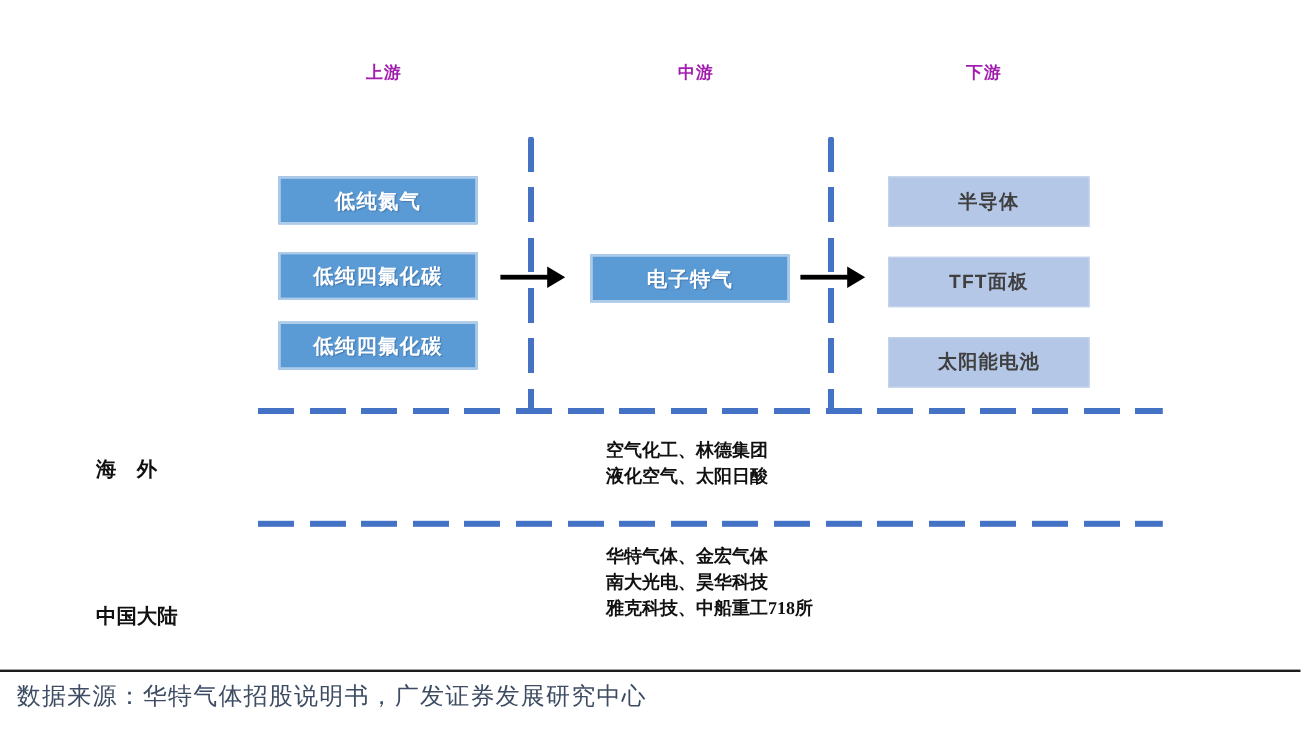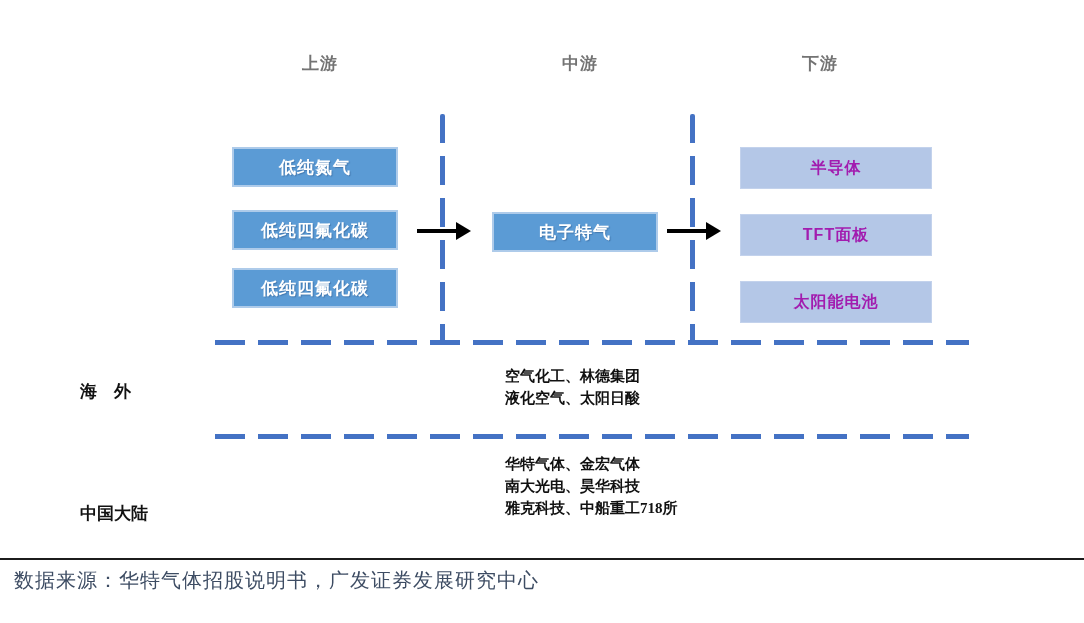--- a/index.html
+++ b/index.html
@@ -2,43 +2,43 @@
 <html><head>
 <meta charset="utf-8">
 <style>
   html,body{margin:0;padding:0;background:#fff;}
   .stage{
     position:relative;width:1084px;height:623px;background:#fff;overflow:hidden;
     font-family:"Liberation Sans",sans-serif;color:#000;
   }
   .col-header{
     position:absolute;top:52px;width:120px;text-align:center;
-    font-size:17px;font-weight:bold;letter-spacing:1px;color:#737373;
+    font-size:14px;font-weight:bold;letter-spacing:1px;color:#a21caf;
   }
   .vdash{
     position:absolute;top:114px;height:230px;width:5px;border-radius:2px;
     background:repeating-linear-gradient(180deg,#4472C4 0 29px,transparent 29px 42px);
   }
   .hdash{
     position:absolute;left:215px;width:754px;height:5px;
     background:repeating-linear-gradient(90deg,#4472C4 0 30px,transparent 30px 43px);
   }
   .box{
     position:absolute;display:flex;align-items:center;justify-content:center;
     box-sizing:border-box;text-align:center;
   }
   .box-dark{
     width:166px;height:40px;background:#5B9BD5;border:2px solid #AECBEA;
     color:#fff;font-weight:bold;font-size:17px;
     font-family:"Liberation Serif",serif;letter-spacing:1px;
     text-shadow:1px 1px 1px rgba(40,80,130,.45);
   }
   .box-light{
-    width:192px;height:42px;background:#B4C7E7;border:1px solid #C3D2EC;
-    color:#a21caf;font-weight:bold;font-size:16px;letter-spacing:1px;
+    width:168px;height:42px;background:#B4C7E7;border:1px solid #C3D2EC;
+    color:#404040;font-weight:bold;font-size:16px;letter-spacing:1px;
   }
   .arrow{position:absolute;height:18px;width:54px;}
   .arrow .shaft{
     position:absolute;left:0;top:7px;height:4px;width:40px;background:#000;
   }
   .arrow .head{
     position:absolute;right:0;top:0;width:0;height:0;
     border-left:15px solid #000;border-top:9px solid transparent;border-bottom:9px solid transparent;
   }
   .region-label{

